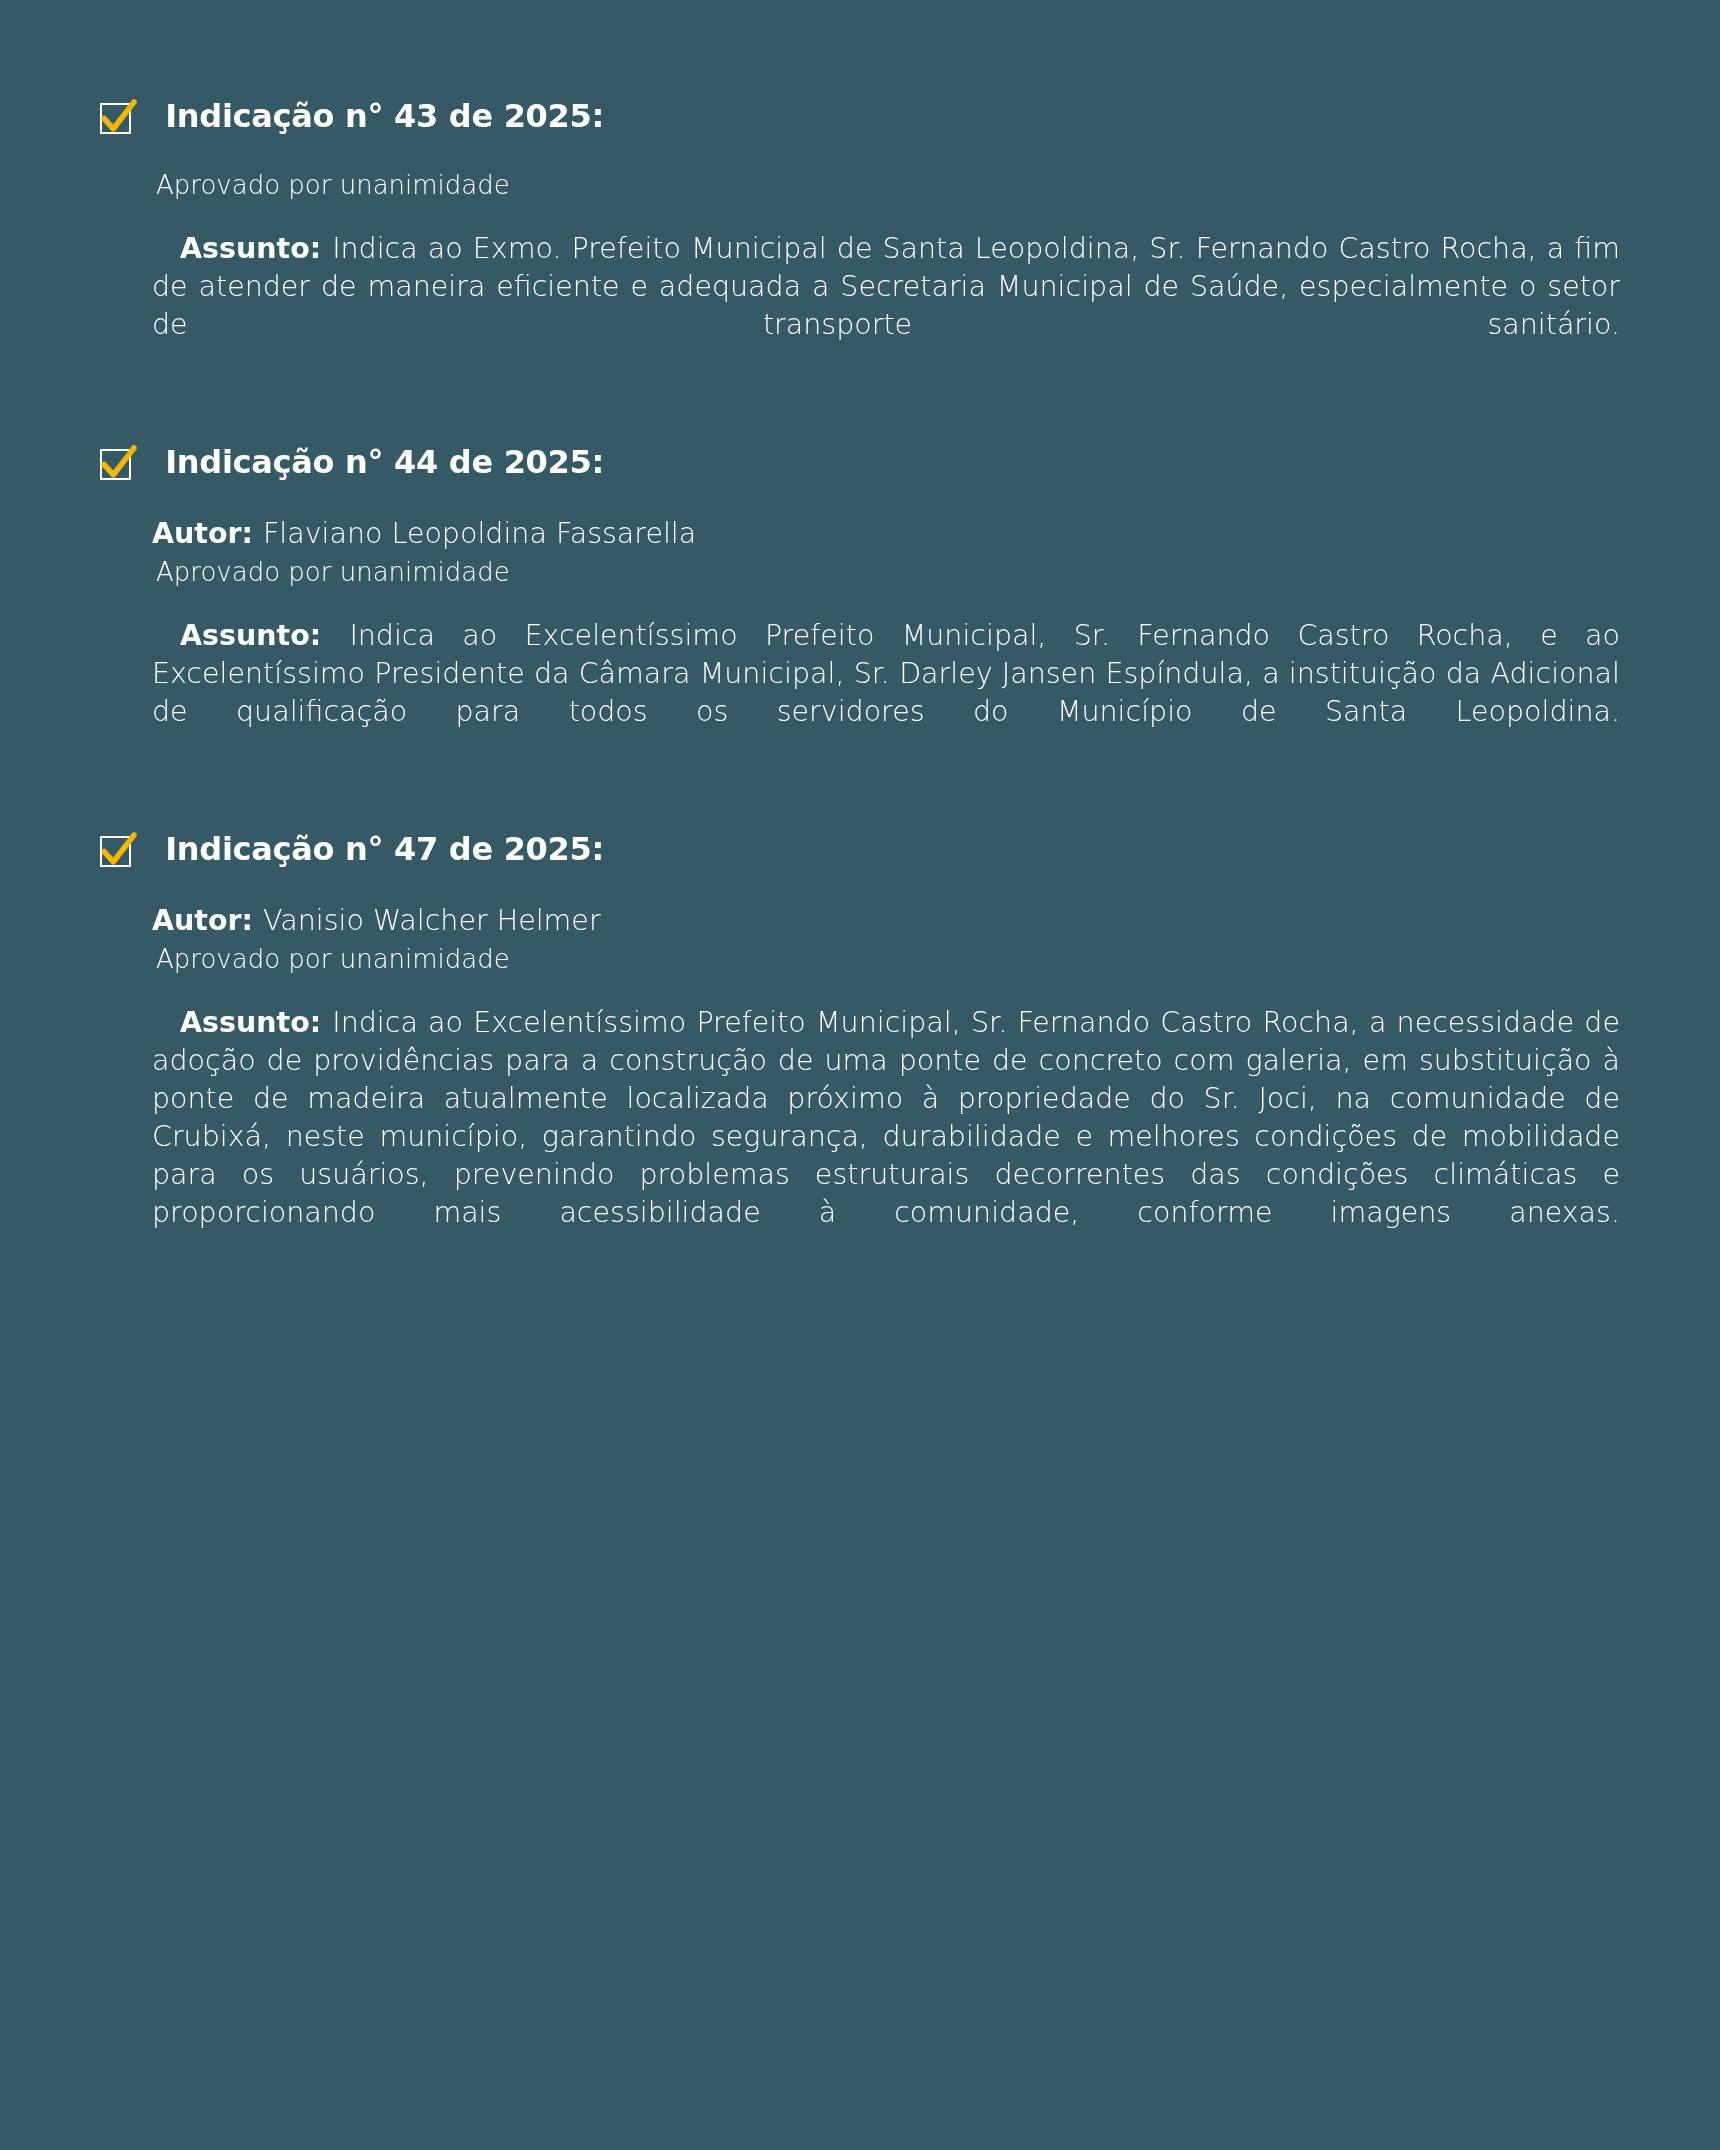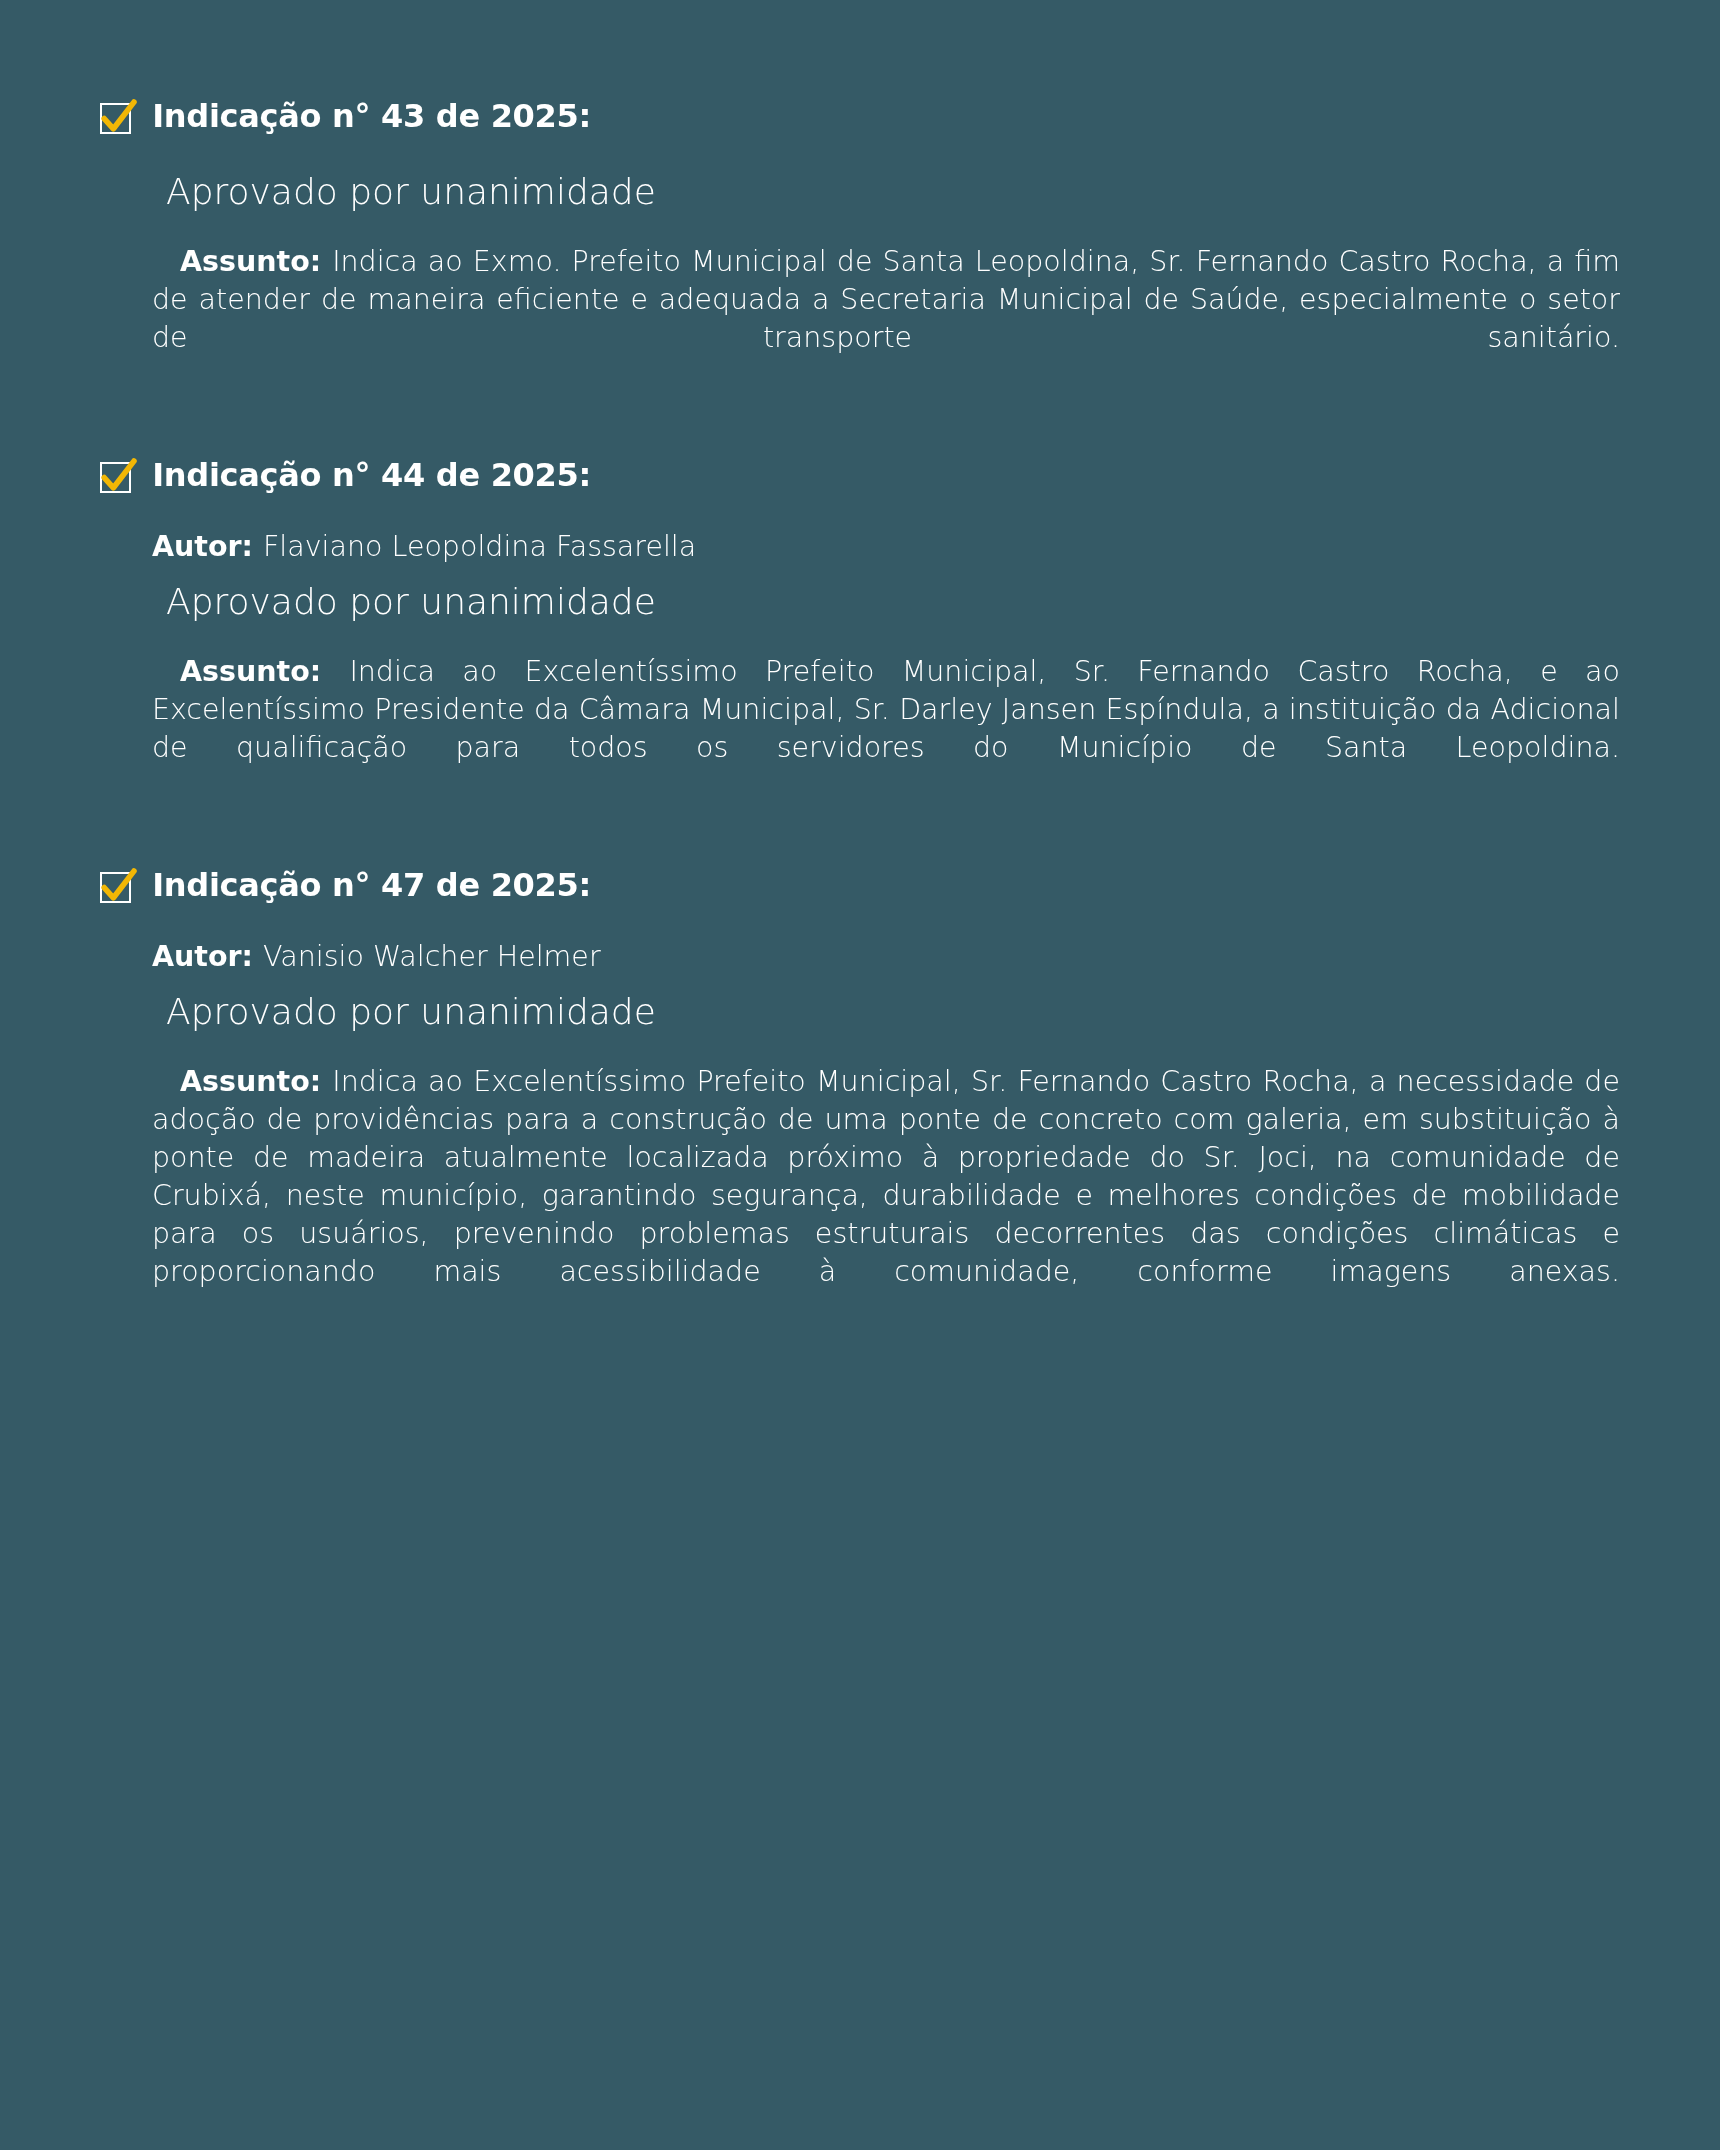--- a/index.html
+++ b/index.html
@@ -23,21 +23,21 @@
     position: relative;
   }
   .item {
     margin-bottom: 61px;
   }
   .item:last-child { margin-bottom: 0; }
 
   .item-header {
     display: flex;
     align-items: flex-start;
-    gap: 15px;
+    gap: 28px;
     margin-bottom: 31px;
   }
   .check-icon {
     flex: 0 0 auto;
     width: 40px;
     height: 40px;
     position: relative;
     margin-top: 1px;
     margin-left: 10.2px;
   }
@@ -73,23 +73,23 @@
   .line-autor {
     font-size: 28.5px;
     line-height: 1.30;
     margin: 0 0 2px 0;
     font-weight: 300;
   }
   .line-autor b {
     font-weight: bold;
   }
   .line-status {
-    font-size: 36px;
+    font-size: 26px;
     line-height: 1.30;
-    margin: 14px;
+    margin: 4px;
     font-weight: 300;
   }
   .assunto {
     font-size: 28.5px;
     line-height: 1.33;
     margin-top: 27.5px;
     text-align: justify;
     text-justify: inter-word;
     font-weight: 300;
   }

